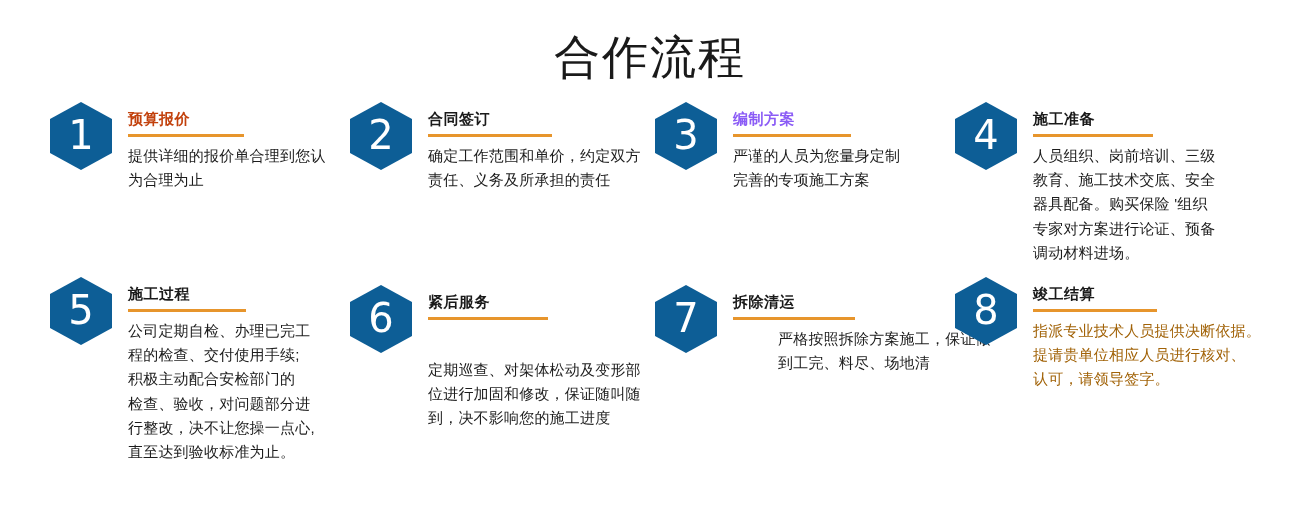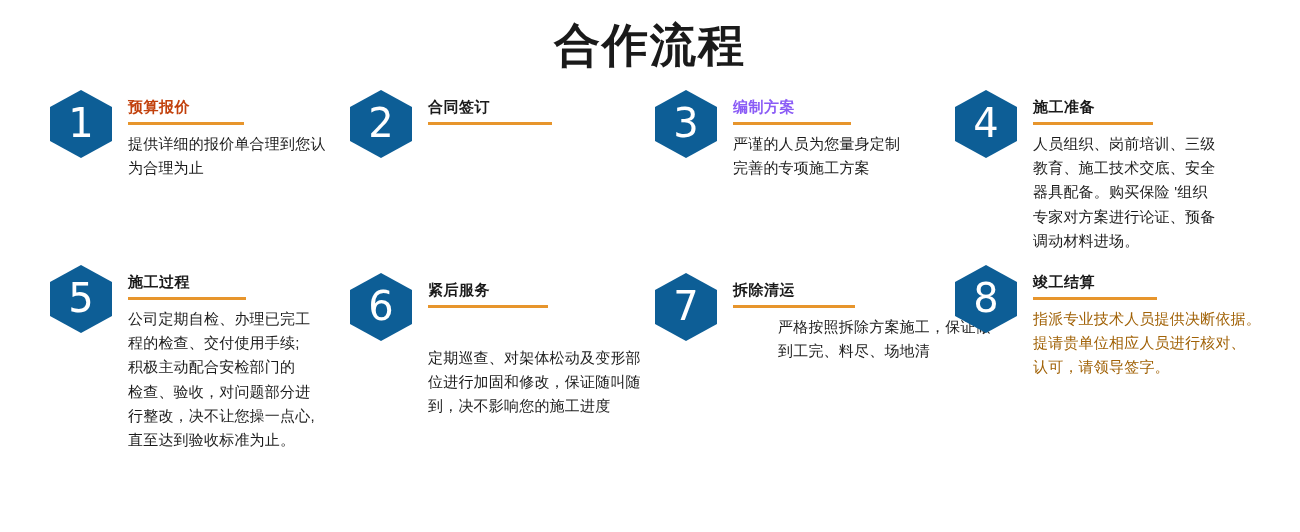--- a/index.html
+++ b/index.html
@@ -11,25 +11,25 @@
     height: 532px;
     background: #ffffff;
     font-family: "Liberation Sans", "DejaVu Sans", sans-serif;
     overflow: hidden;
     position: relative;
   }
 
   #page-title {
     text-align: center;
     font-size: 46px;
-    font-weight: 700;
+    font-weight: 400;
     color: #1a1a1a;
     letter-spacing: 2px;
     margin: 0;
-    padding-top: 18px;
+    padding-top: 30px;
     line-height: 1.2;
     height: 62px;
     box-sizing: content-box;
   }
 
   .steps-grid {
     position: relative;
     width: 1300px;
     height: 380px;
   }
@@ -134,20 +134,22 @@
   <div class="step col2 row1">
     <div class="hex">
       <svg viewBox="0 0 62 68">
         <polygon points="31,0 62,17 62,51 31,68 0,51 0,17" fill="#0d5e96"></polygon>
       </svg>
       <span class="num" style="color: rgb(255, 255, 255);">2</span>
     </div>
     <div class="body-col">
       <p class="step-title" style="color: rgb(26, 26, 26);">合同签订</p>
       <div class="rule" style="width:124px;background:#e7952c;"></div>
+      <p class="step-desc" style="color: rgb(28, 28, 28);">确定工作范围和单价，约定双方
+责任、义务及所承担的责任</p>
     </div>
   </div>
 
   <div class="step col3 row1">
     <div class="hex">
       <svg viewBox="0 0 62 68">
         <polygon points="31,0 62,17 62,51 31,68 0,51 0,17" fill="#0d5e96"></polygon>
       </svg>
       <span class="num" style="color: rgb(255, 255, 255);">3</span>
     </div>

